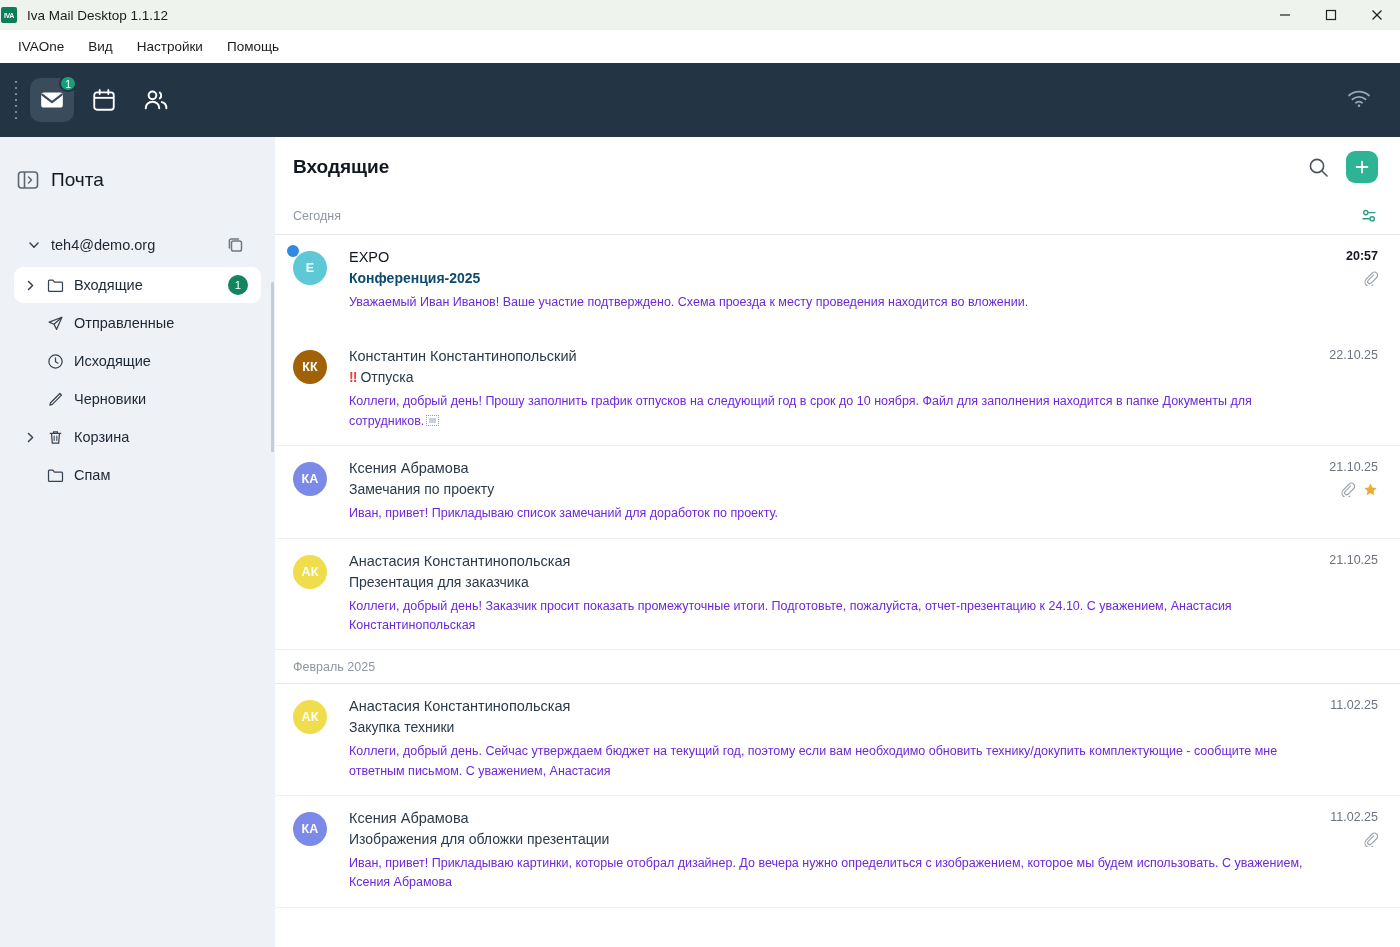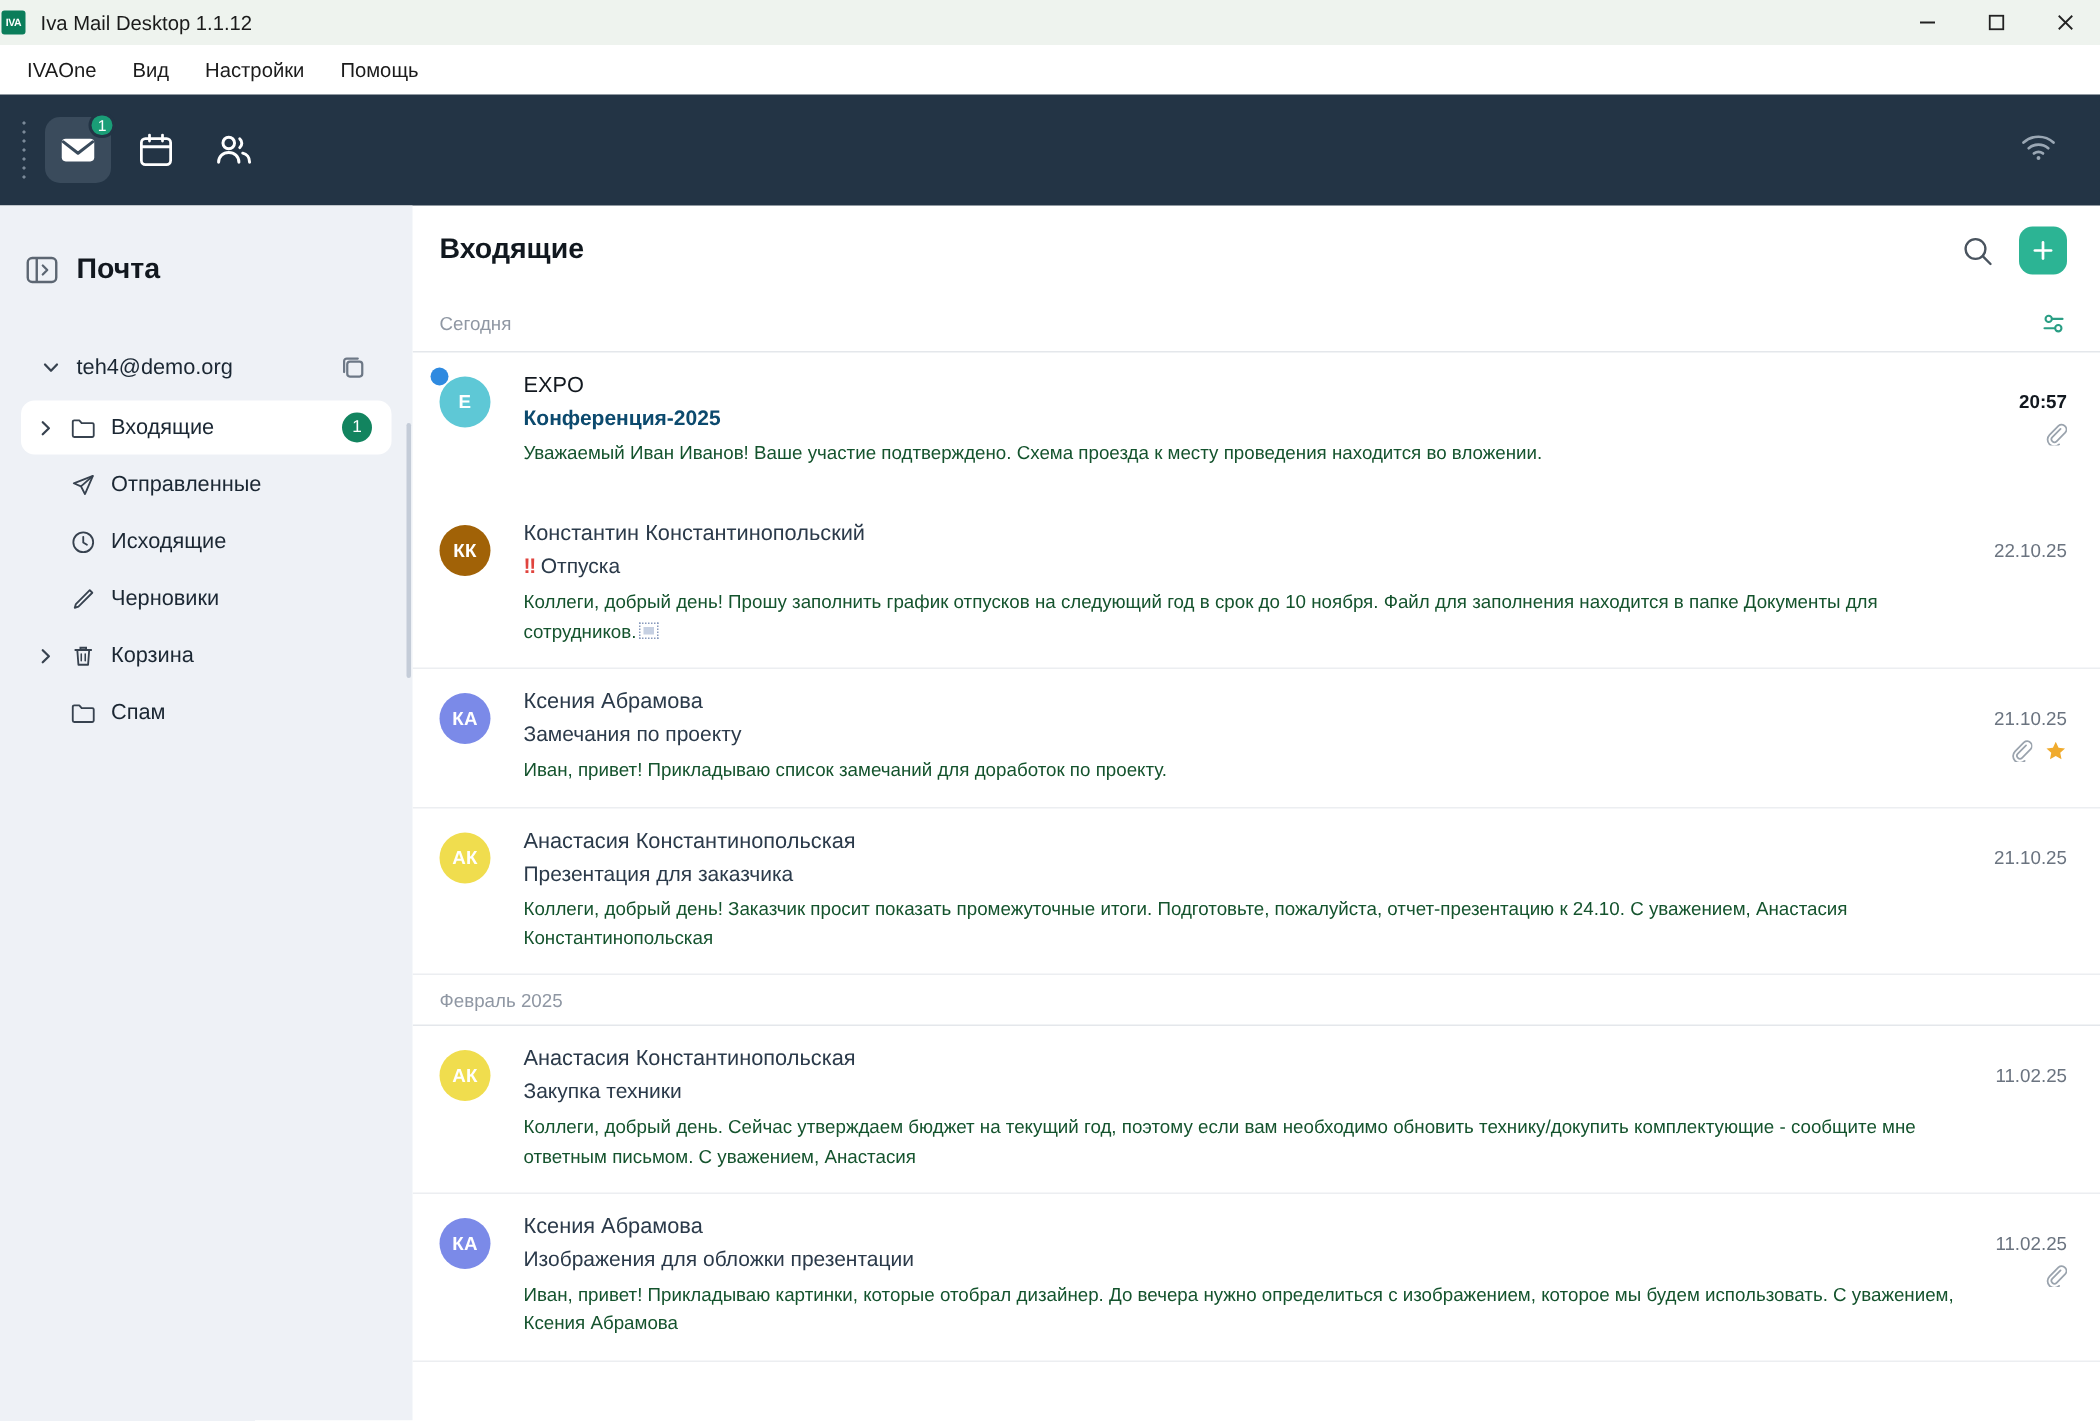--- a/index.html
+++ b/index.html
@@ -111,21 +111,21 @@
     padding-top: 20px;
     position: relative;
   }
   .sidebar-head {
     display: flex; align-items: center;
     gap: 12px;
     padding: 6px 0 0 17px;
     height: 40px;
   }
   .sidebar-title {
-    font-size: 19px; font-weight: bold; color: #12181f;
+    font-size: 19px; font-weight: normal; color: #12181f;
   }
   .account-row {
     display: flex; align-items: center;
     margin: 32px 14px 6px 14px;
     height: 32px;
     padding-left: 13px;
     position: relative;
   }
   .acct-caret { margin-right: 10px; display:flex; }
   .acct-name {
@@ -232,39 +232,39 @@
   .mail-sender {
     font-size: 14.5px; color: #2b3a4a; margin-bottom: 5px;
   }
   .mail-sender.unread { font-weight: normal; color: #12181f; }
   .mail-subject {
     font-size: 14px; color: #2b3a4a; margin-bottom: 7px;
   }
   .mail-subject.unread { font-weight: bold; color: #0c4a6e; }
   .prio { color: #e0443e; font-weight: bold; margin-right: 3px;}
   .mail-preview {
-    font-size: 12.5px; color: #14532d; line-height: 1.55;
+    font-size: 12.5px; color: #6d28d9; line-height: 1.55;
   }
   .broken-img {
     display: inline-block;
     width: 13px; height: 11px;
     border: 1px dotted #8899bb;
     vertical-align: -1px;
     margin-left: 2px;
     position: relative;
   }
   .broken-img::after {
     content: "";
     position: absolute; left: 2px; top: 2px;
     width: 7px; height: 5px;
     background: #c6d0e2;
   }
   .mail-meta {
     position: absolute;
-    right: 22px; top: 26px;
+    right: 22px; top: 14px;
     text-align: right;
   }
   .mail-time { font-size: 12.5px; color: #6b7480; }
   .mail-time.unread { font-weight: bold; color: #12181f; }
   .mail-icons {
     margin-top: 9px;
     display: flex; align-items: center; justify-content: flex-end; gap: 8px;
     height: 16px;
   }
 </style>

